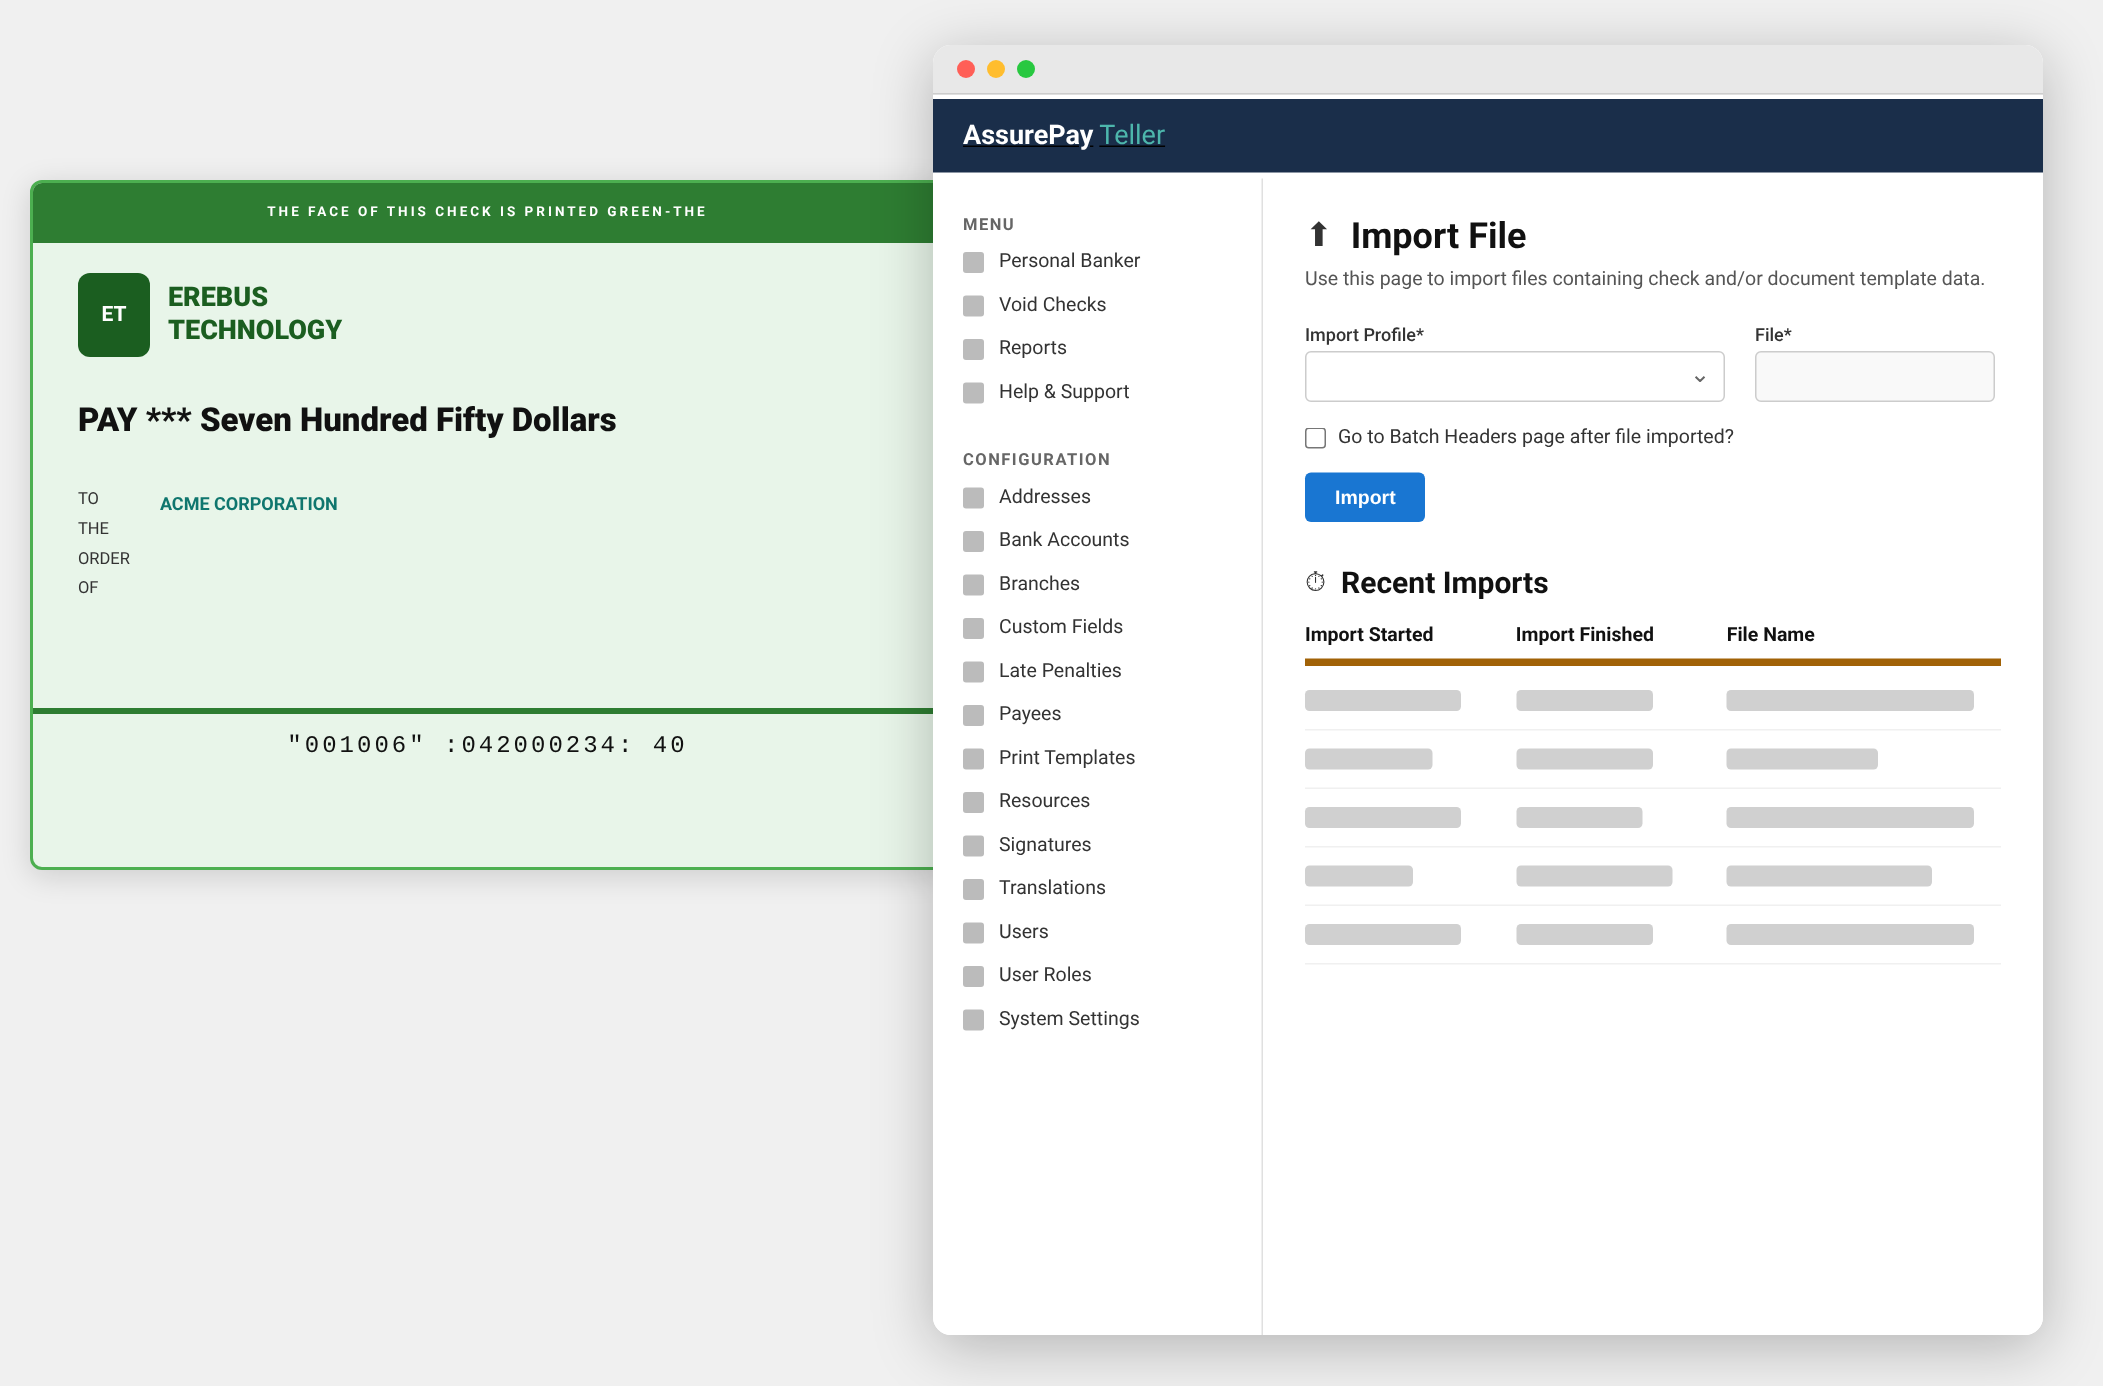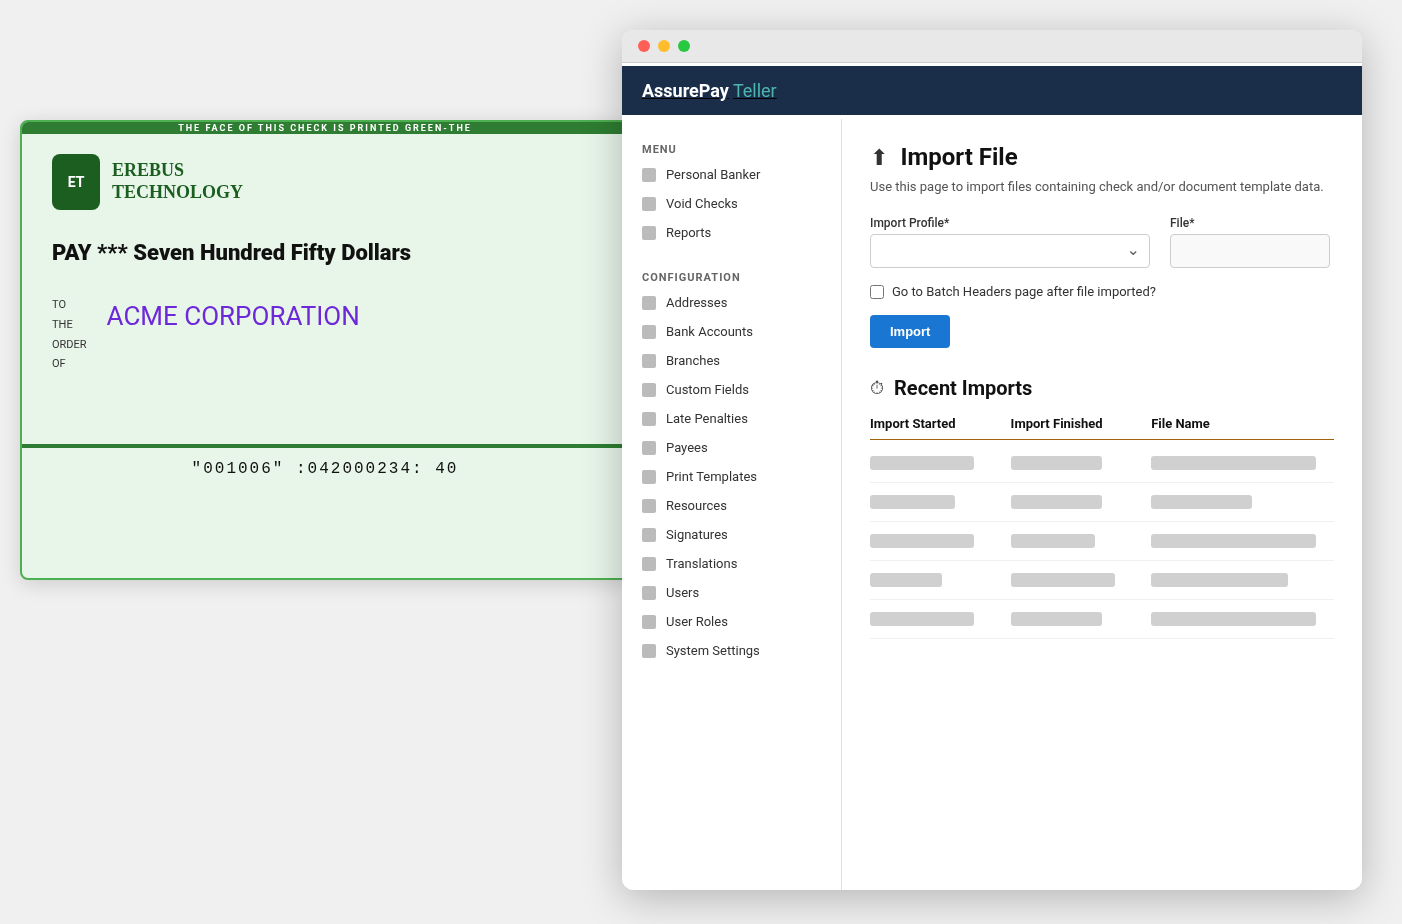--- a/index.html
+++ b/index.html
@@ -32,21 +32,21 @@
       width: 610px;
       height: 460px;
       box-shadow: 0 4px 20px rgba(0,0,0,0.15);
     }
 
     .check-security-strip {
       background: #2e7d32;
       color: #fff;
       font-size: 9px;
       text-align: center;
-      padding: 1px 0;
+      padding: 15px 0;
       letter-spacing: 2px;
       font-weight: bold;
     }
 
     .check-body {
       padding: 20px 30px;
     }
 
     .check-logo-area {
       display: flex;
@@ -67,21 +67,20 @@
       font-size: 14px;
       font-weight: bold;
     }
 
     .check-company-name {
       font-size: 18px;
       font-weight: 900;
       color: #1b5e20;
       line-height: 1.2;
       text-transform: uppercase;
-      font-family: Liberation Serif, serif;
     }
 
     .check-amount-text {
       font-size: 22px;
       font-weight: 900;
       color: #111;
       margin-bottom: 30px;
     }
 
     .check-payee-area {
@@ -91,23 +90,23 @@
       margin-bottom: 30px;
     }
 
     .check-to-label {
       font-size: 11px;
       color: #333;
       line-height: 1.8;
     }
 
     .check-payee-name {
-      font-size: 26px;
-      font-weight: 400;
-      color: #6d28d9;
+      font-size: 12px;
+      font-weight: 700;
+      color: #0f766e;
       padding-top: 6px;
     }
 
     .check-bottom-strip {
       background: #2e7d32;
       height: 4px;
       margin-top: 20px;
     }
 
     .check-micr {
@@ -366,21 +365,21 @@
 
     .recent-table {
       width: 100%;
     }
 
     .recent-table-header {
       display: grid;
       grid-template-columns: 1fr 1fr 1.4fr;
       gap: 10px;
       padding: 0 0 8px;
-      border-bottom: 1px solid #a16207;
+      border-bottom: 5px solid #a16207;
       margin-bottom: 4px;
       margin-top: 11px;
     }
 
     .recent-col-header {
       font-size: 13px;
       font-weight: 700;
       color: #111;
     }
 
@@ -458,20 +457,24 @@
         <span>Personal Banker</span>
       </div>
       <div class="sidebar-item">
         <div class="sidebar-item-icon"></div>
         <span>Void Checks</span>
       </div>
       <div class="sidebar-item">
         <div class="sidebar-item-icon"></div>
         <span>Reports</span>
       </div>
+      <div class="sidebar-item">
+        <div class="sidebar-item-icon"></div>
+        <span>Help &amp; Support</span>
+      </div>
 
       <div class="sidebar-divider"></div>
 
       <div class="sidebar-section-label">CONFIGURATION</div>
 
       <div class="sidebar-item">
         <div class="sidebar-item-icon"></div>
         <span>Addresses</span>
       </div>
       <div class="sidebar-item">

